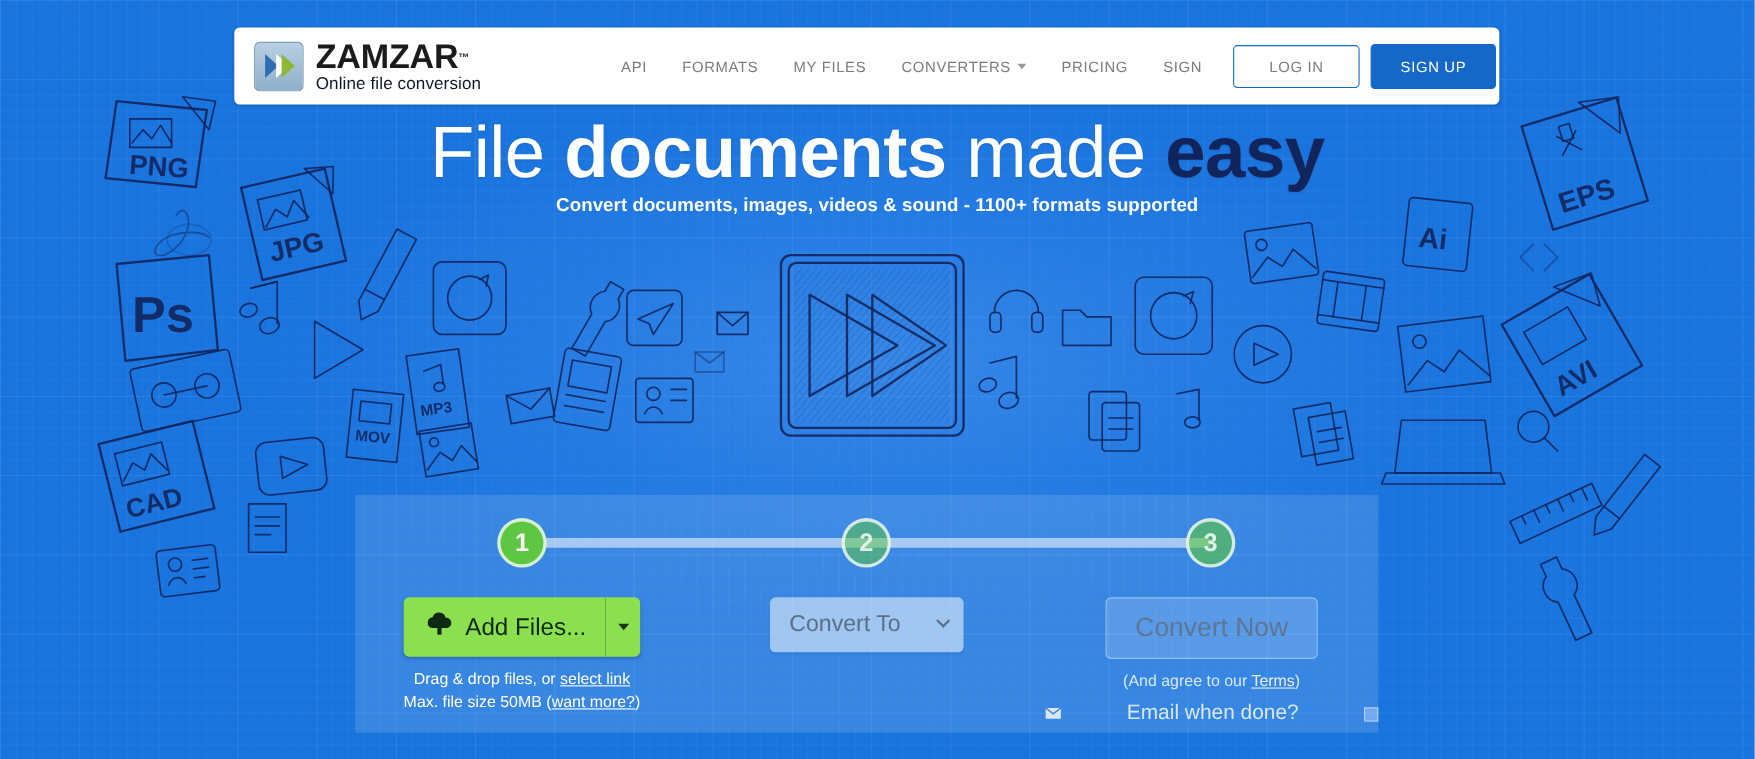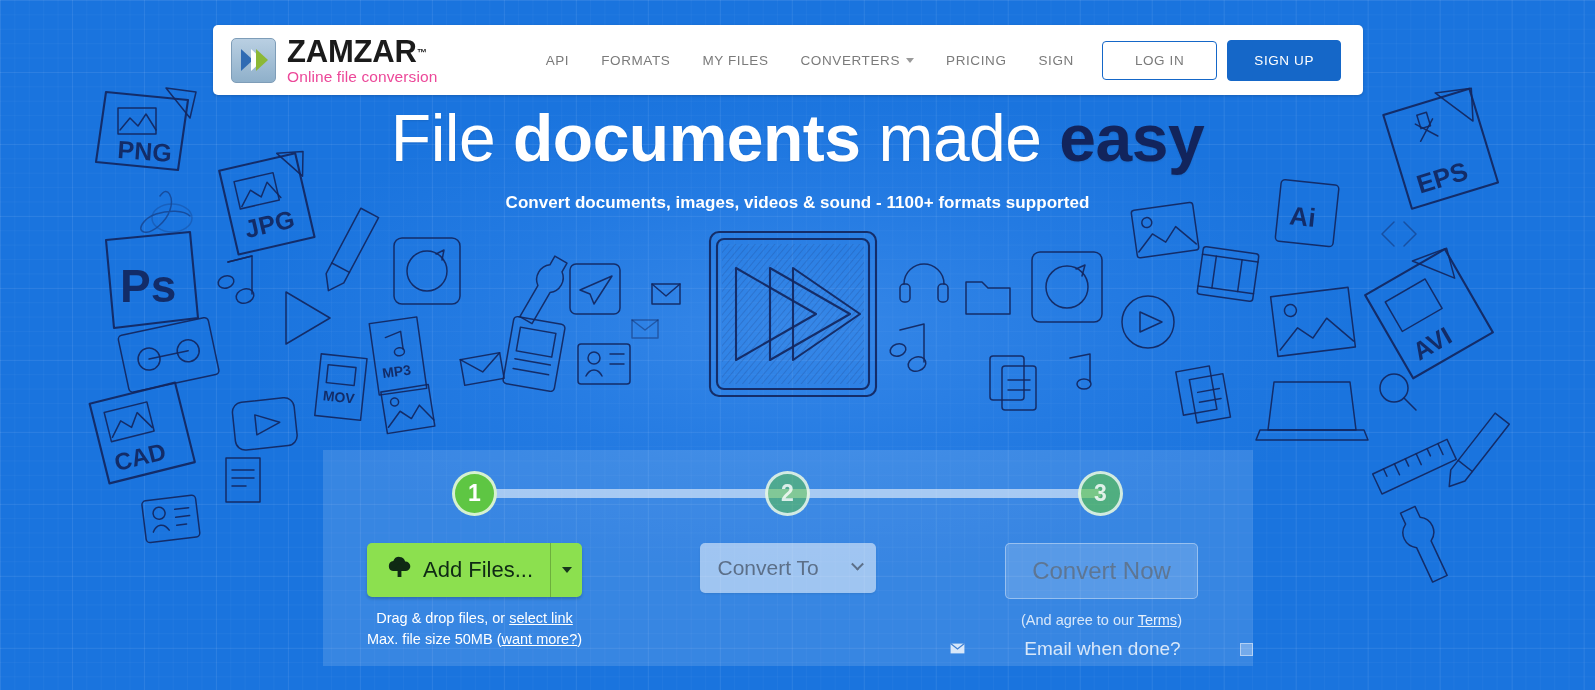--- a/index.html
+++ b/index.html
@@ -84,30 +84,30 @@
     display: inline-block;
   }
   #logo-tm {
     font-size: 10px;
     vertical-align: super;
     color: #1b1b1b;
     font-weight: 700;
   }
   #logo-tagline {
     font-size: 15.5px;
-    color: #ec4899;
+    color: #0f172a;
     margin-top: 2px;
     letter-spacing: .1px;
   }
 
   #nav {
     display: flex;
     align-items: center;
     margin-left: auto;
-    margin-right: 22px;
+    margin-right: 3px;
     gap: 0px;
   }
   .nav-link {
     font-size: 13.5px;
     letter-spacing: .6px;
     color: #7b7b7b;
     padding: 0 16px;
     cursor: pointer;
     white-space: nowrap;
     display: flex;
@@ -156,21 +156,21 @@
     font-size: 66px;
     line-height: 1.03;
     color: #ffffff;
     letter-spacing: -0.5px;
     text-shadow: 0 1px 2px rgba(0,0,0,0.10);
   }
   #headline .lt { font-weight: 400; }
   #headline .bd { font-weight: 700; }
   #headline .easy { font-weight: 700; color: #12245c; }
   #subheadline {
-    margin-top: 20px;
+    margin-top: 4px;
     font-size: 17px;
     font-weight: 700;
     color: #ffffff;
     letter-spacing: .05px;
   }
 
   
   #panel {
     position: absolute;
     left: 323px; top: 450px;

